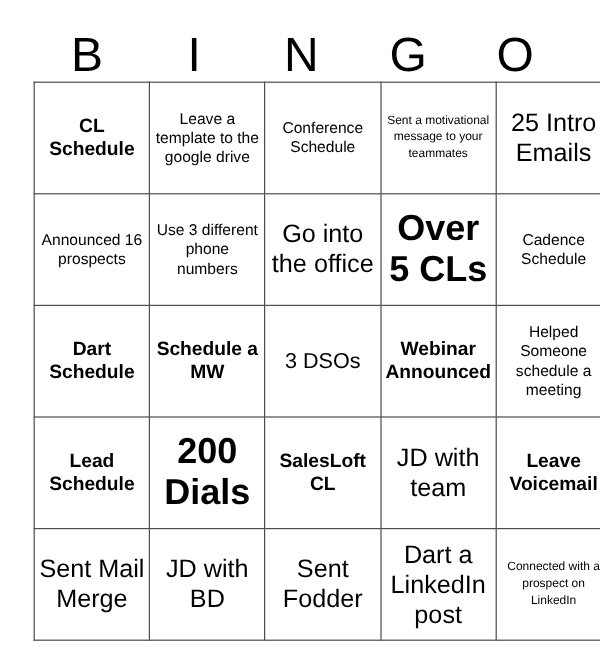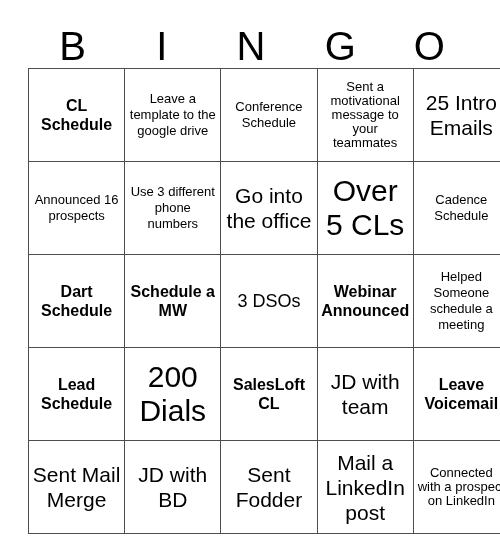--- a/index.html
+++ b/index.html
@@ -52,26 +52,26 @@
     height: 88px;
     padding: 2px 3px;
     text-align: center;
     vertical-align: middle;
     overflow: hidden;
     word-wrap: break-word;
     color: #000000;
   }
 
   
-  .sz-xs  { font-size: 13px; line-height: 14px; margin-left: 38px; }
+  .sz-xs  { font-size: 10px; line-height: 14px; margin-left: 38px; }
   .sz-sm  { font-size: 13px; line-height: 16px; }
   .sz-md  { font-size: 16px; line-height: 19px; font-weight: bold; }
   .sz-lg  { font-size: 21px; line-height: 25px; }
   .sz-xl  { font-size: 18px; line-height: 30px; }
-  .sz-xxl { font-size: 30px; line-height: 34px; }
+  .sz-xxl { font-size: 30px; line-height: 34px; font-weight: bold; }
 </style>
 </head>
 <body>
 
 <div class="card">
 
   <div class="header-row">
     <div class="header-cell">B</div>
     <div class="header-cell">I</div>
     <div class="header-cell">N</div>
@@ -106,19 +106,19 @@
         <td class="sz-md">Lead Schedule</td>
         <td class="sz-xxl">200 Dials</td>
         <td class="sz-md">SalesLoft CL</td>
         <td class="sz-lg">JD with team</td>
         <td class="sz-md">Leave Voicemail</td>
       </tr>
       <tr>
         <td class="sz-lg">Sent Mail Merge</td>
         <td class="sz-lg">JD with BD</td>
         <td class="sz-lg">Sent Fodder</td>
-        <td class="sz-lg">Mail a LinkedIn post</td>
+        <td class="sz-lg">Dart a LinkedIn post</td>
         <td class="sz-xs">Connected with a prospect on LinkedIn</td>
       </tr>
     </tbody>
   </table>
 
 </div>
 
 </body></html>

